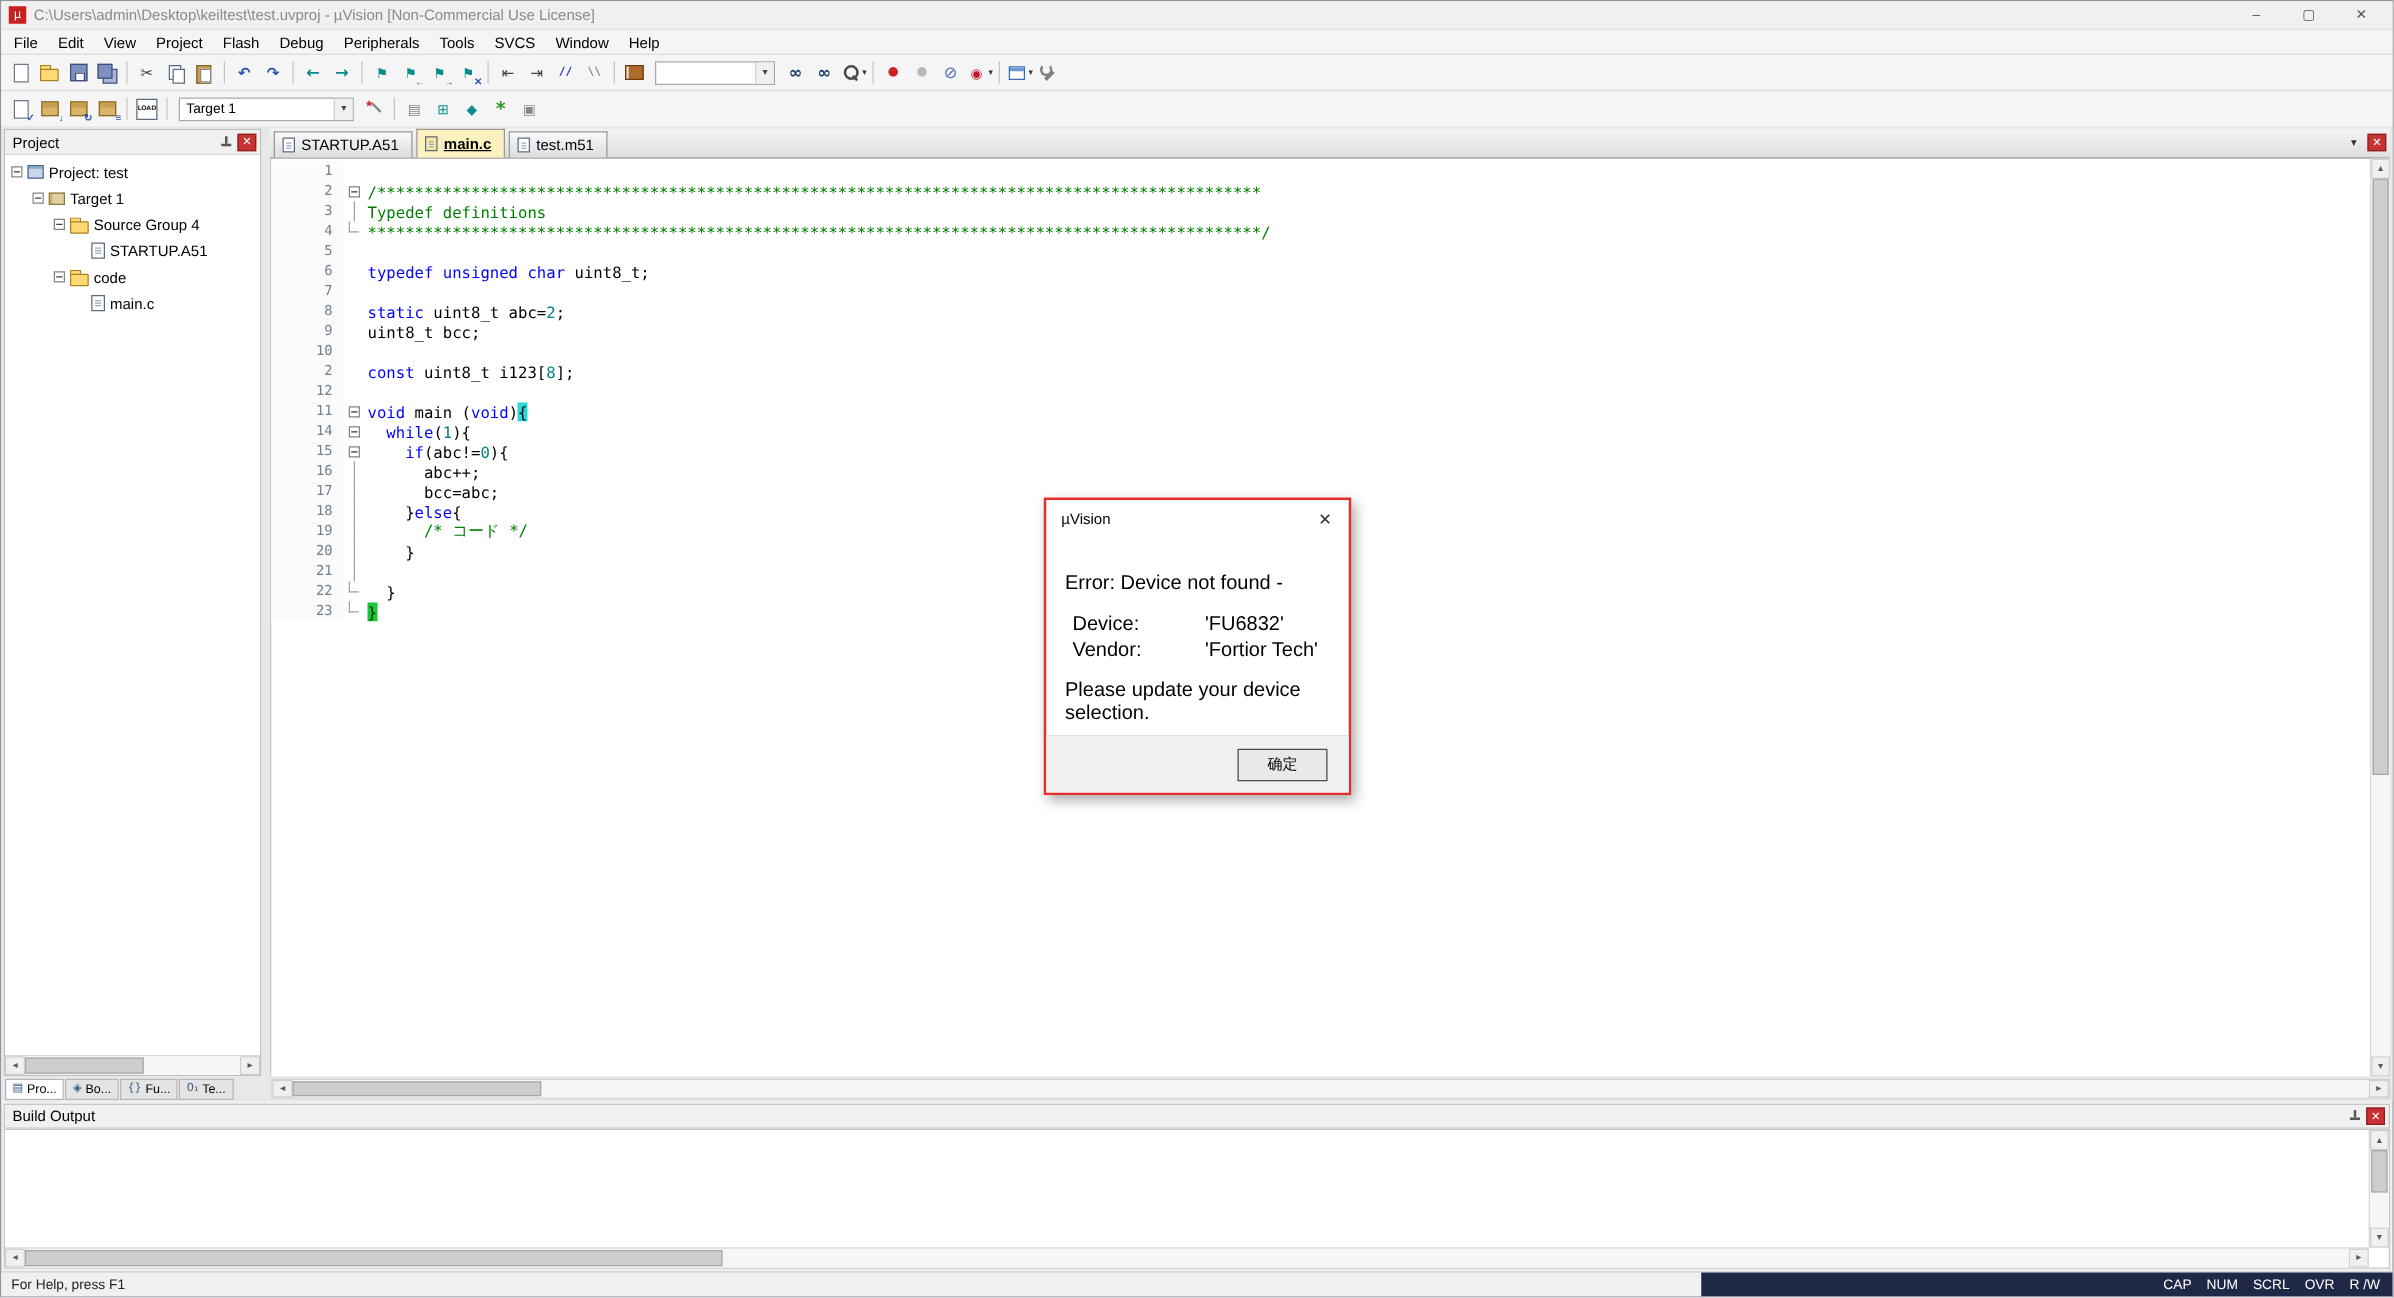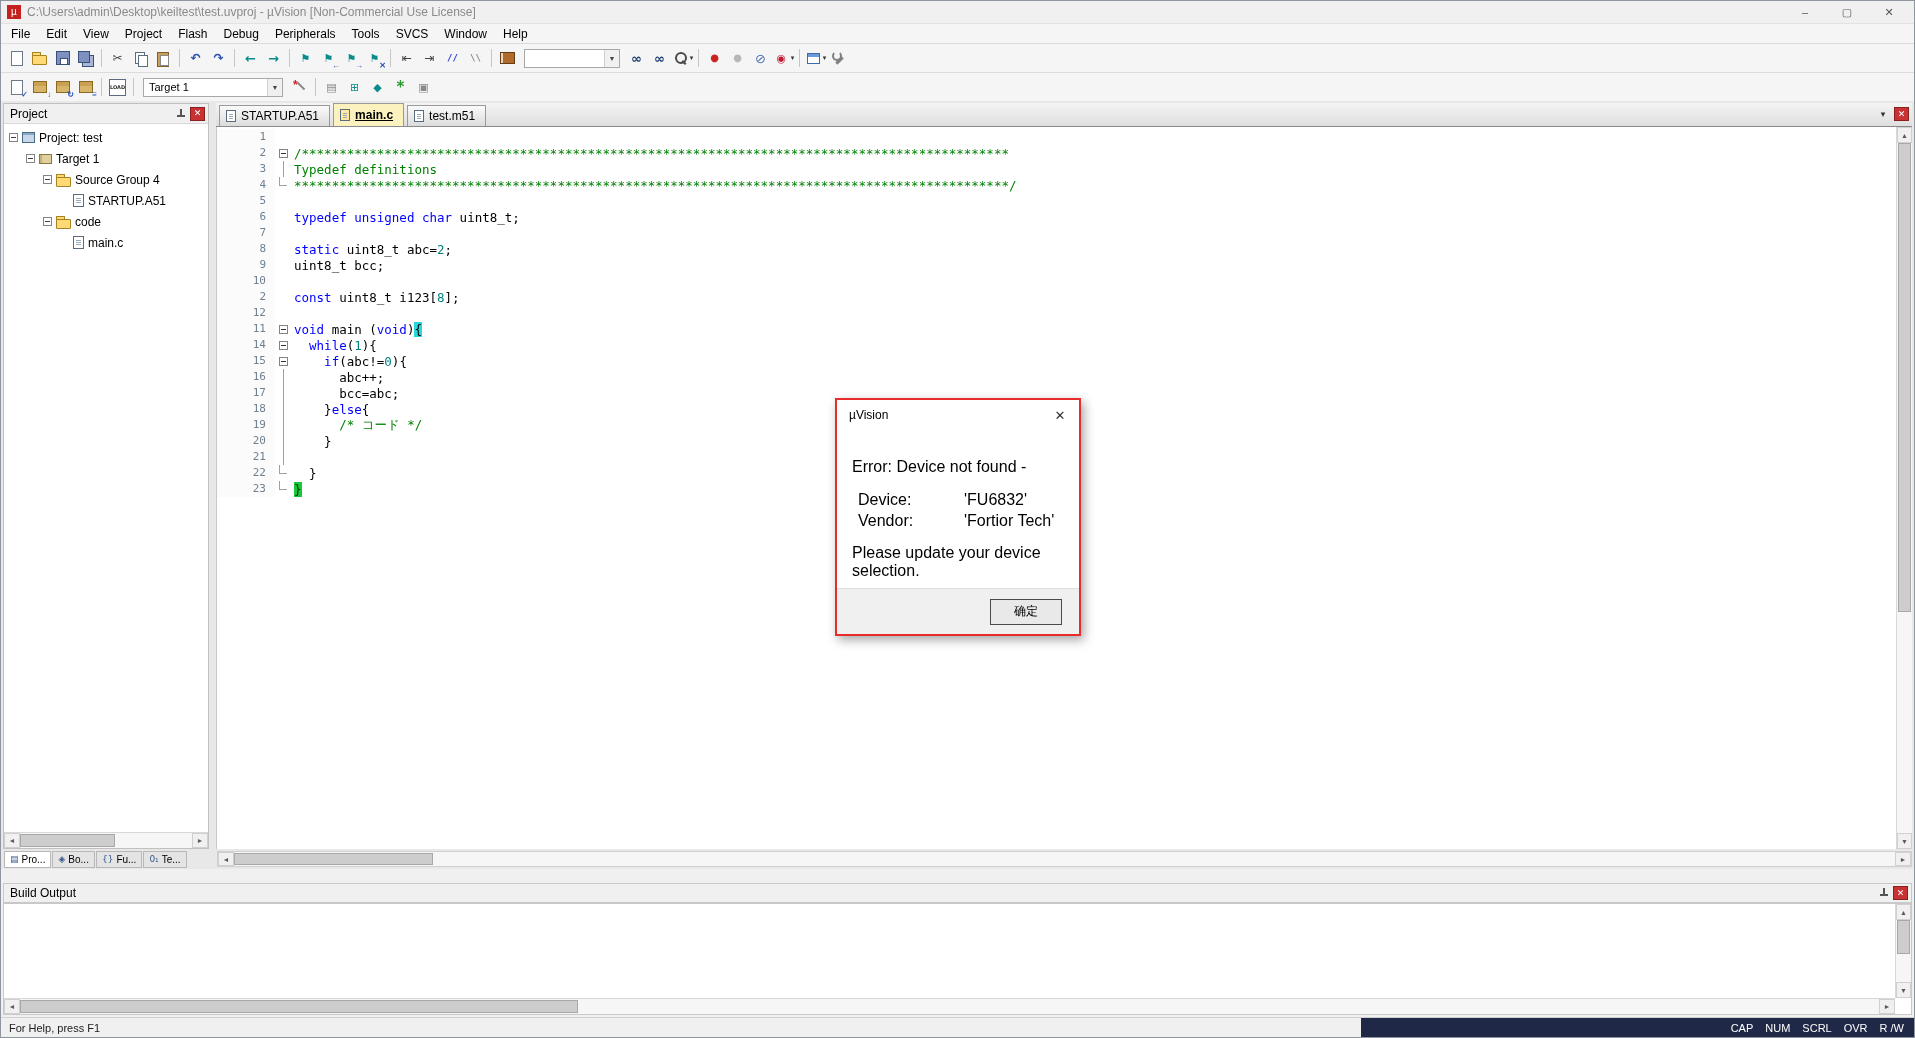--- a/index.html
+++ b/index.html
@@ -121,21 +121,21 @@
   .evscroll .sb-thumb{left:1px;right:1px;top:0;height:68%;bottom:auto}
 
   
   .bottom-row{height:20px;flex:0 0 auto;display:flex;align-items:center;background:#e8e8e8;padding:0 2px}
   .panel-tabs{width:209px;flex:0 0 auto;display:flex;align-items:center;gap:1px;padding-left:1px}
   .ptab{height:17px;display:inline-flex;align-items:center;gap:3px;padding:0 5px;font-size:10px;border:1px solid #b8b8b8;background:#e4e4e4;white-space:nowrap}
   .ptab.active{background:#fff}
   .pt-ico{font-size:9px;color:#355a8a;font-family:"DejaVu Sans",sans-serif}
   .bottom-row .hscroll{flex:1;margin-left:5px;border:1px solid #d0d0d0;height:16px}
 
-  .bo-head{height:20px;flex:0 0 auto;display:flex;align-items:center;gap:4px;margin:14px 2px 0;background:#f0f0f0;border:1px solid #c8c8c8;padding:0 3px 0 6px;font-size:12px}
+  .bo-head{height:20px;flex:0 0 auto;display:flex;align-items:center;gap:4px;margin:2px 2px 0;background:#f0f0f0;border:1px solid #c8c8c8;padding:0 3px 0 6px;font-size:12px}
   .bo-head .ph-title{flex:1}
   .bo-body{height:112px;flex:0 0 auto;margin:0 2px;background:#fff;border:1px solid #c8c8c8;position:relative}
   .bo-vscroll{position:absolute;right:0;top:0;bottom:16px;width:16px;background:#f0f0f0;border-left:1px solid #d8d8d8;display:flex;flex-direction:column}
   .bo-vscroll .sb-btn{width:100%;height:16px}
   .bo-vscroll .sb-thumb{left:1px;right:1px;top:0;height:55%;bottom:auto}
   .bo-hscroll{position:absolute;left:0;right:16px;bottom:0;height:16px;display:flex;background:#f0f0f0;border-top:1px solid #d8d8d8}
 
   
   .statusbar{height:20px;flex:0 0 auto;display:flex;align-items:center;background:#f0f0f0;border-top:1px solid #d0d0d0;font-size:11px;position:relative;margin-top:2px}
   .sb-help{padding-left:8px;color:#222}

